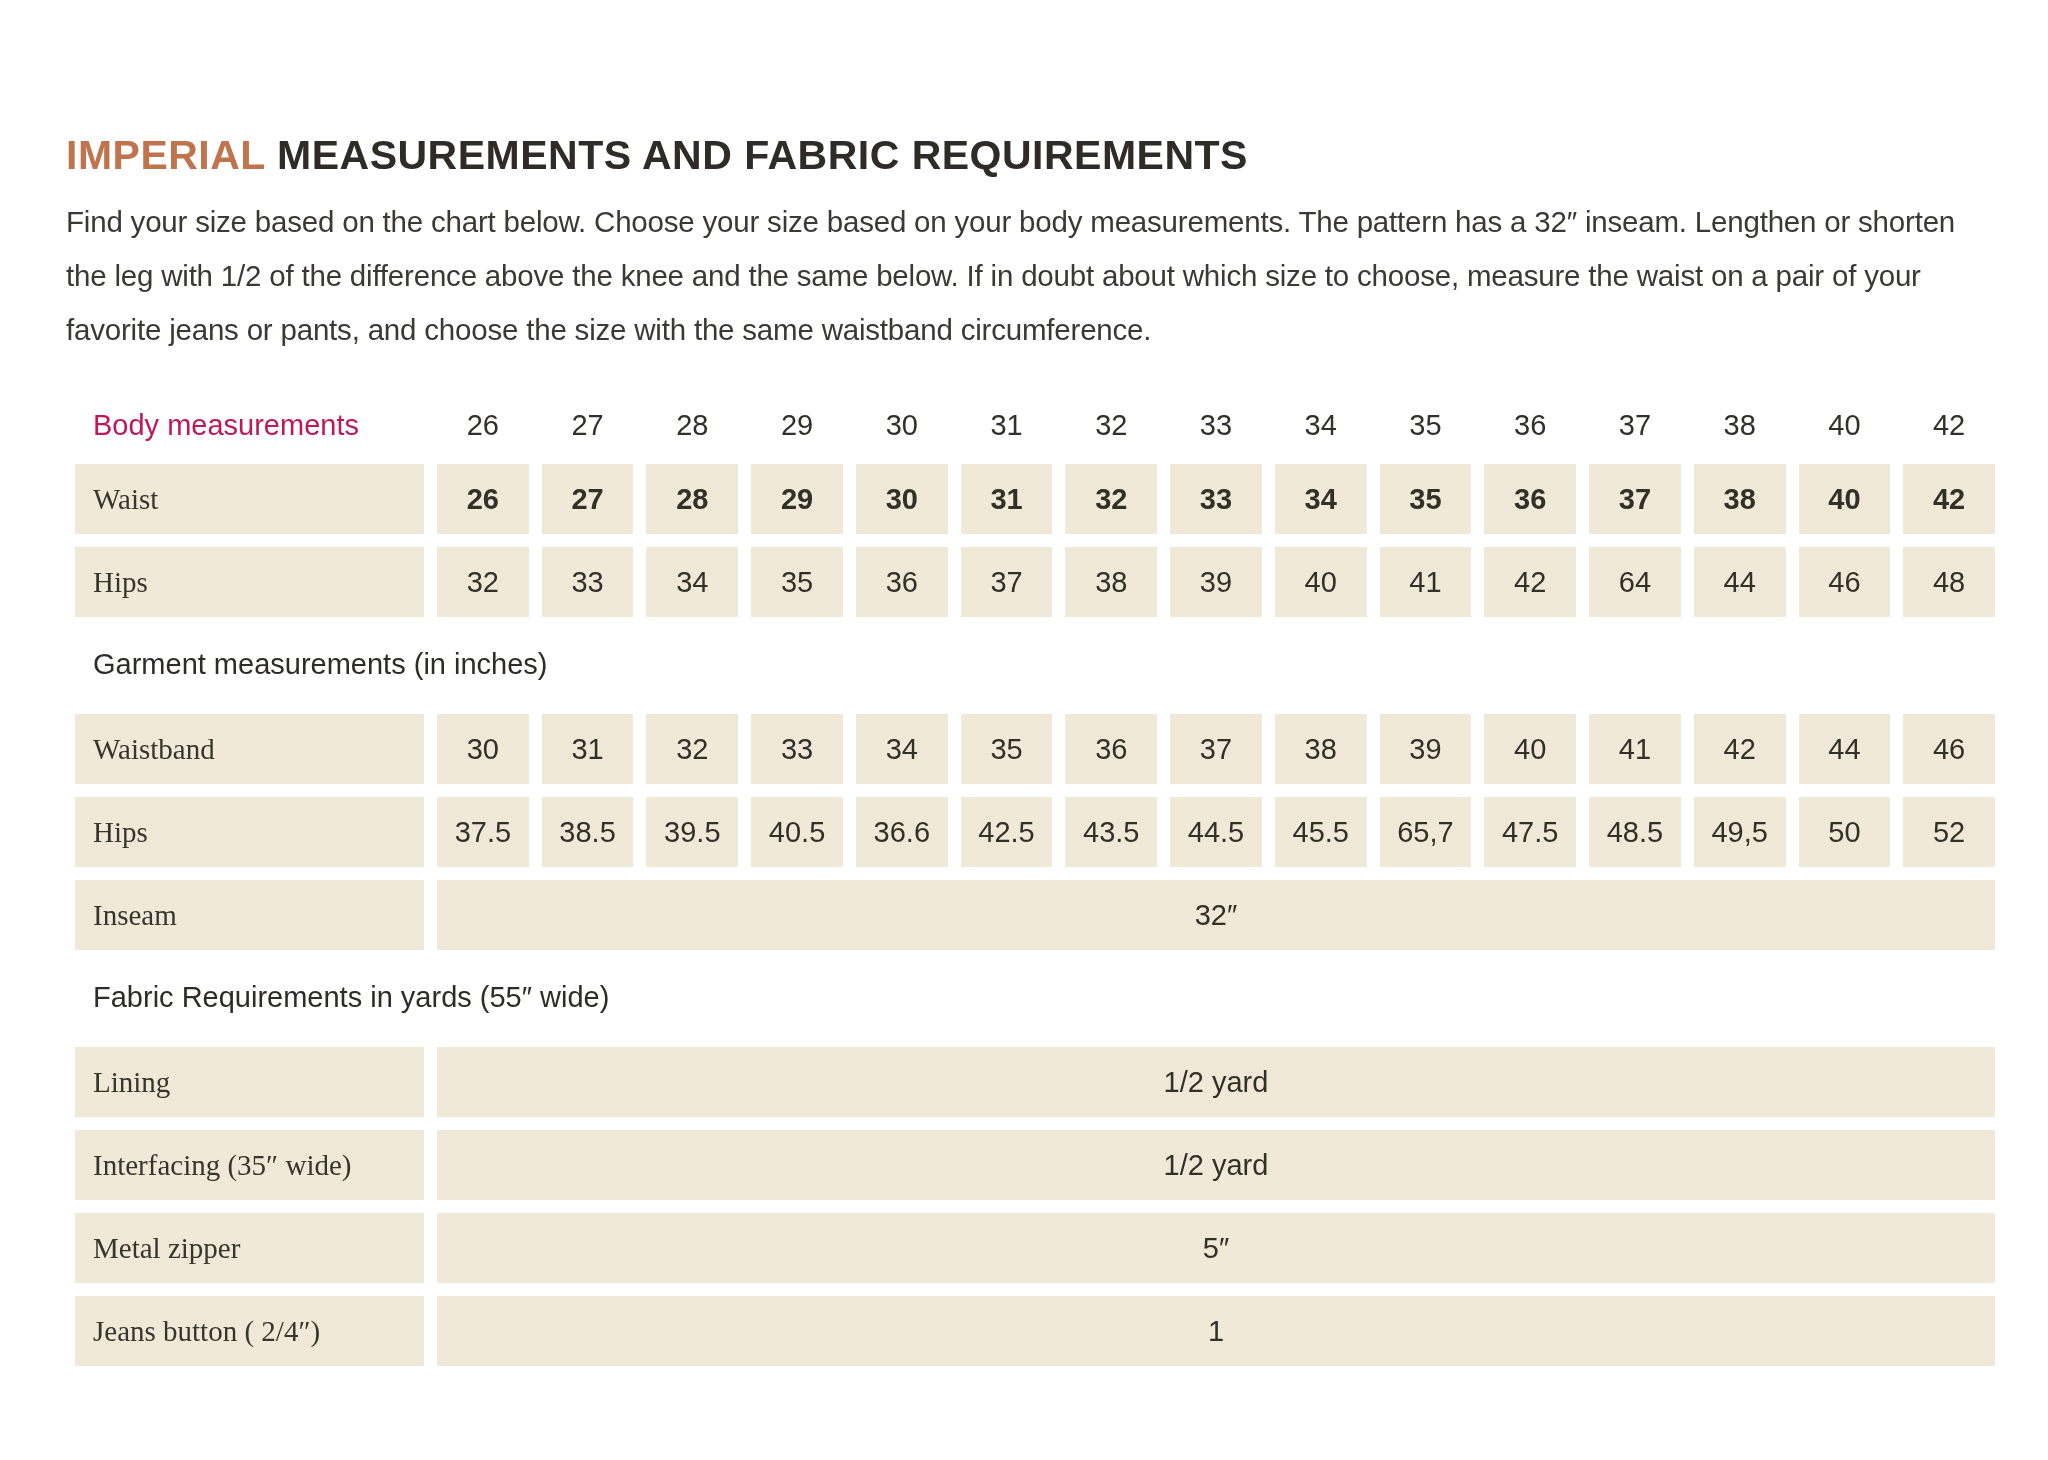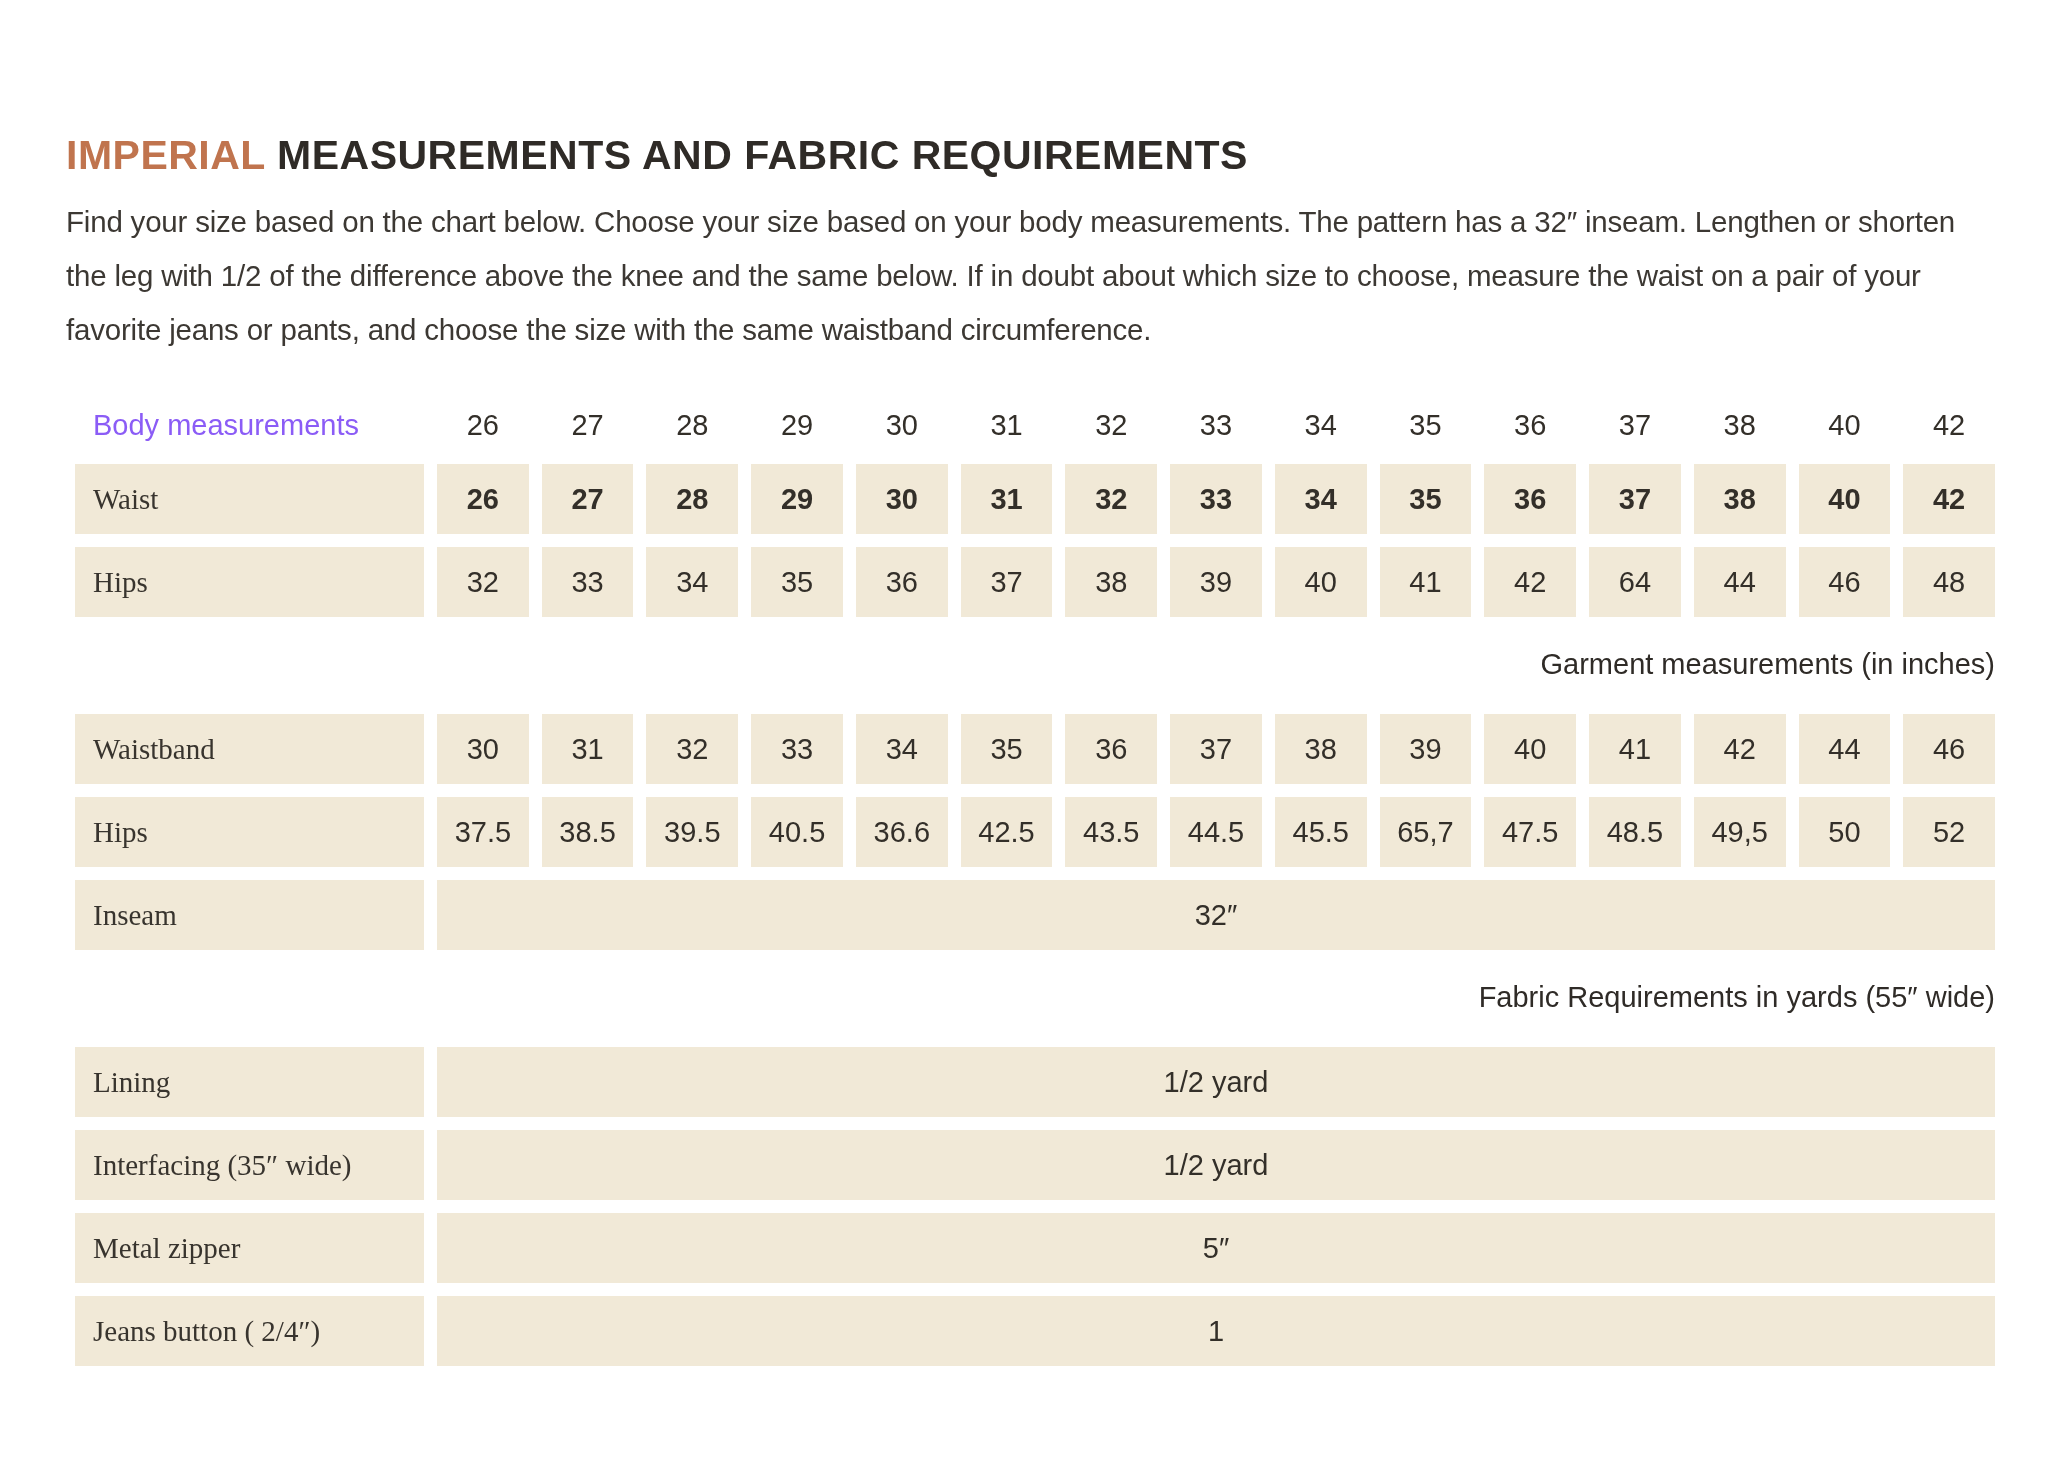--- a/index.html
+++ b/index.html
@@ -35,21 +35,21 @@
     display: grid;
     grid-template-columns: 349px repeat(15, 1fr);
     column-gap: 13px;
     margin-bottom: 13px;
   }
   .hdr-row { margin-bottom: 15px; margin-top: 4px; }
   .hdr-row .hlabel {
     display: flex; align-items: center;
     padding-left: 18px;
     font-size: 29px;
-    color: #8b5cf6;
+    color: #be185d;
     height: 48px;
   }
   .hcell {
     display: flex; align-items: center; justify-content: center;
     font-size: 29px;
     color: #332f29;
     height: 48px;
   }
   .label, .cell {
     background: #f1e9d7;
@@ -67,21 +67,20 @@
     display: flex; align-items: center; justify-content: center;
     color: #332f29;
   }
   .cell.strong { font-weight: 700; }
   .merged { grid-column: 2 / -1; }
   .section-header {
     margin: 31px 0 33px 0;
     padding-left: 18px;
     font-size: 29px;
     color: #2f2b27;
-    text-align: right;
   }
 </style>
 </head>
 <body>
 
 <div class="page">
 
   <h1 class="title"><span class="accent">IMPERIAL</span><span> MEASUREMENTS AND FABRIC REQUIREMENTS</span></h1>
 
   <p class="intro">Find your size based on the chart below. Choose your size based on your body measurements. The pattern has a 32″ inseam. Lengthen or shorten the leg with 1/2 of the difference above the knee and the same below. If in doubt about which size to choose, measure the waist on a pair of your favorite jeans or pants, and choose the size with the same waistband circumference.</p>

